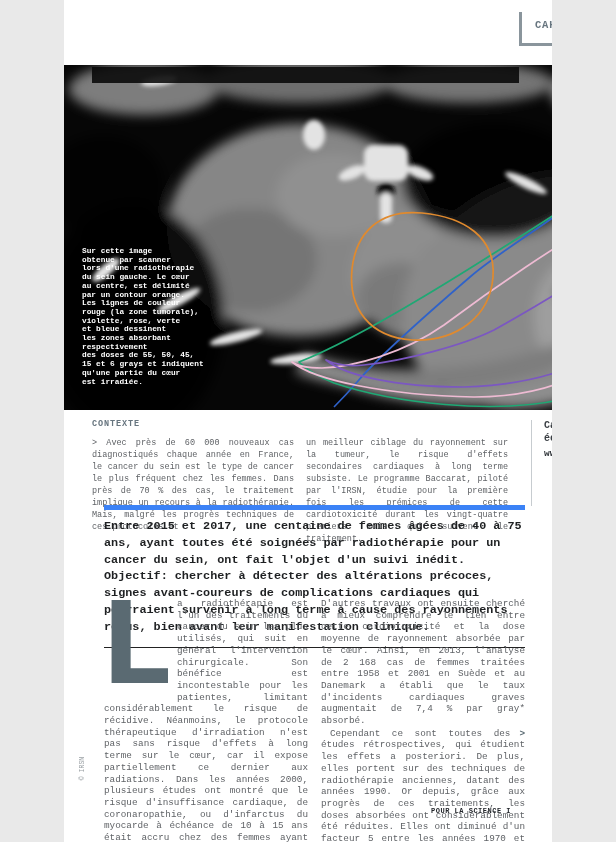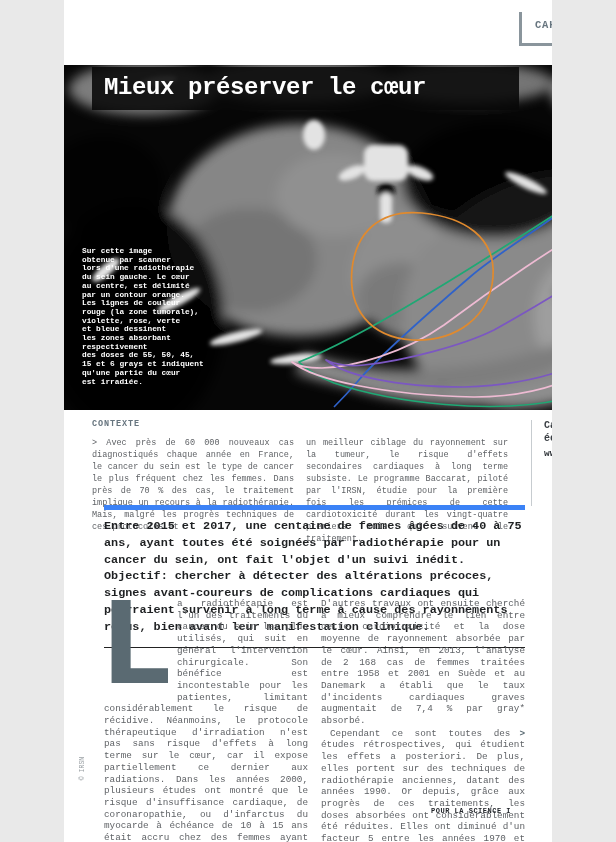--- a/index.html
+++ b/index.html
@@ -123,21 +123,20 @@
         <path stroke="#2f62c9" d="M 558,62 C 556,85 548,105 530,122 C 480,162 436,186 406,212 C 370,243 318,288 294,316 C 282,330 274,338 270,342"></path>
         <path stroke="#1fa874" d="M 556,108 C 590,135 606,170 607,212 C 608,262 580,312 500,334 C 430,350 330,338 270,318 C 250,310 240,302 235,297 C 300,272 420,195 490,150 C 520,130 545,118 556,108 Z"></path>
         <path stroke="#eebbd3" d="M 543,152 C 495,178 428,224 380,260 C 340,288 290,302 258,303 C 240,303 232,300 228,297 C 250,315 320,330 410,332 C 490,332 560,300 580,240 C 590,200 570,168 543,152 Z"></path>
         <path stroke="#7b57c2" d="M 558,188 C 520,212 468,244 430,265 C 400,280 340,296 300,300 C 280,302 268,298 262,295 C 280,310 330,322 400,322 C 470,320 540,300 566,258 C 578,236 572,206 558,188 Z"></path>
         <path stroke="#d6262a" d="M 528,180 C 498,184 488,214 490,246 C 492,280 504,302 532,300 C 560,297 572,268 570,232 C 568,198 556,177 528,180 Z"></path>
         <path stroke="#e08a2e" d="M 358,148 C 315,144 292,168 288,204 C 284,244 306,272 348,275 C 392,277 426,252 429,212 C 432,172 400,152 358,148 Z"></path>
       </g>
     </svg>
 
     <div class="title-band">
-      <div class="title-line">Mieux préserver le cœur</div>
     </div>
 
     <div class="hero-caption">Sur cette image
 obtenue par scanner
 lors d'une radiothérapie
 du sein gauche. Le cœur
 au centre, est délimité
 par un contour orange.
 Les lignes de couleur
 rouge (la zone tumorale),

